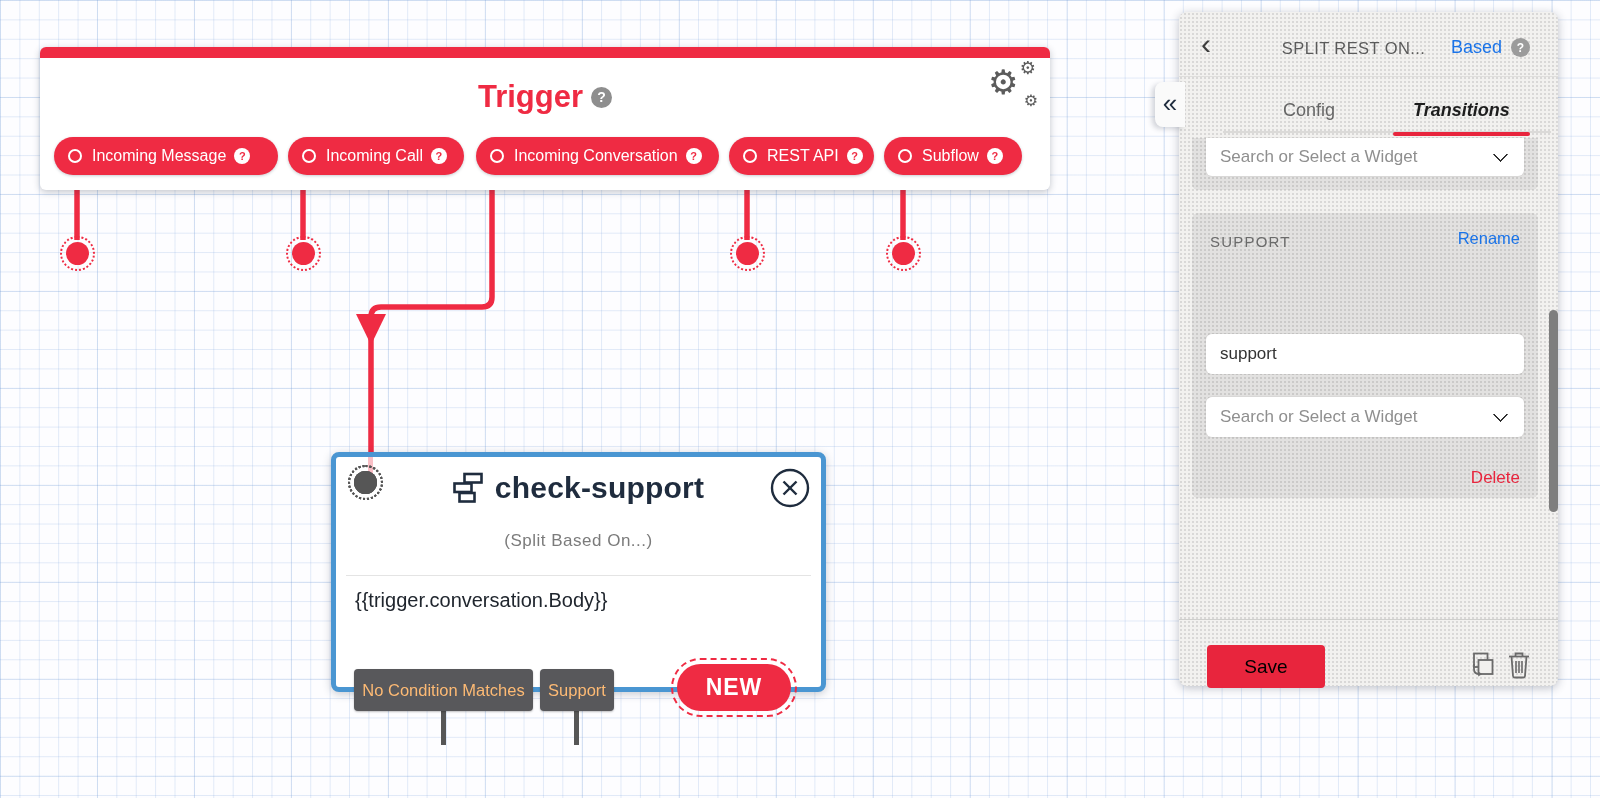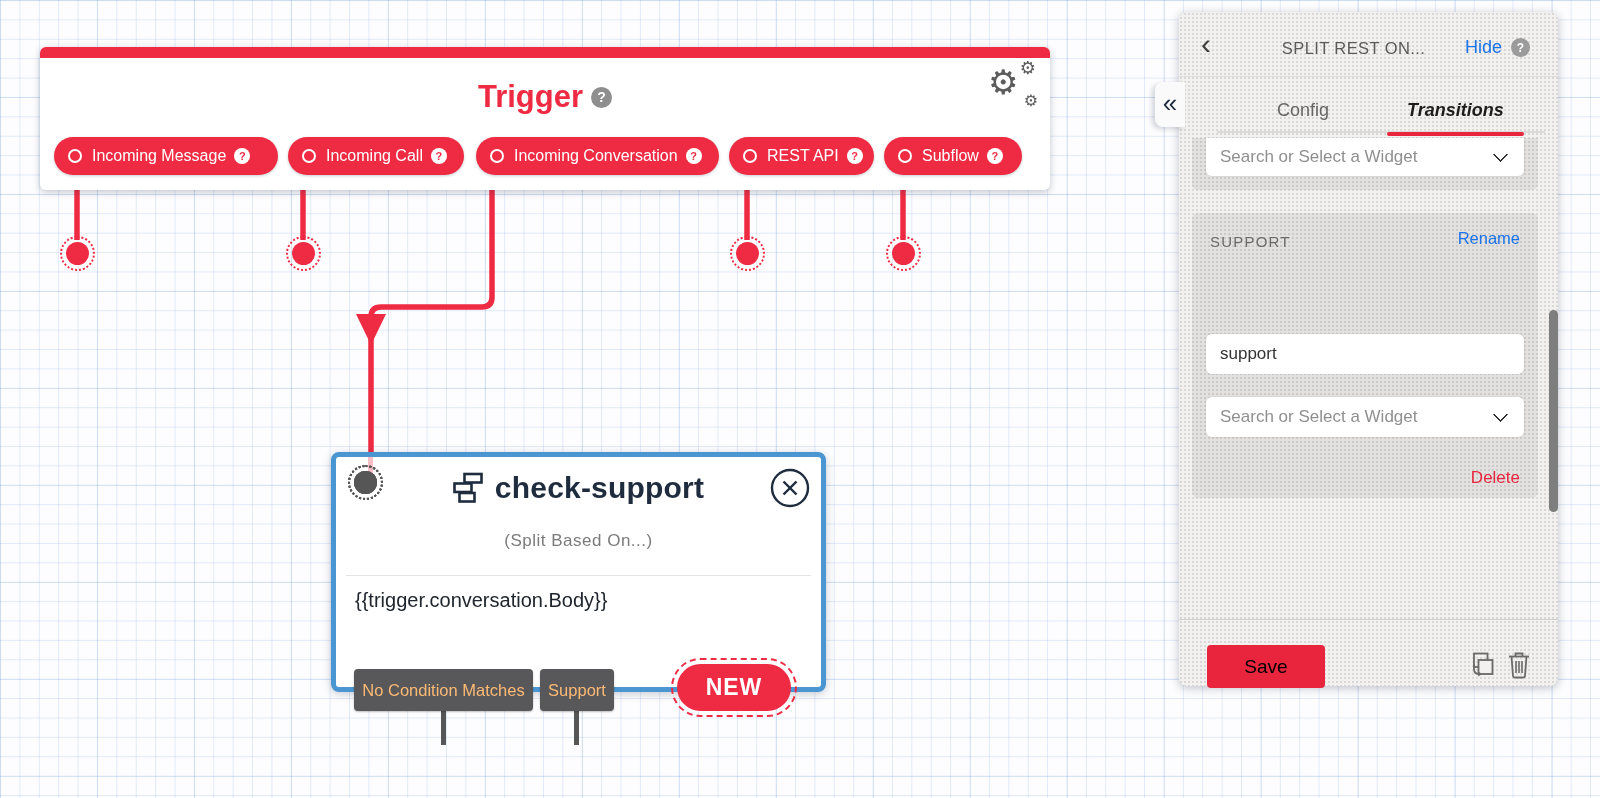--- a/index.html
+++ b/index.html
@@ -109,21 +109,21 @@
     display:flex; align-items:center; justify-content:center;
     color:#1f2c3e; font-size:26px; line-height:1; padding-bottom:4px;
   }
   .panel-header{ position:absolute; left:0; top:0; width:100%; height:64px; }
   .back-chevron{ position:absolute; left:22px; top:17px; font-size:30px; color:#3c3c3c; line-height:30px; }
   .panel-title{ position:absolute; left:60px; right:90px; top:27px; text-align:center; font-size:16.5px; color:#5a5a5a; letter-spacing:.4px; }
   .hide-link{ position:absolute; right:56px; top:25px; font-size:18px; color:#1a73e8; }
   .badge.panel-help{ position:absolute; right:28px; top:26px; width:19px; height:19px; background:#9b9b9b; color:#fff; font-size:12px; }
   .panel-header-divider{ position:absolute; left:0; top:64px; width:100%; height:1px; background:rgba(0,0,0,.08); }
 
-  .panel-tabs{ position:absolute; left:38px; top:88px; width:328px; height:33px; border-bottom:2px solid #dbdad8; display:flex; }
+  .panel-tabs{ position:absolute; left:44px; top:88px; width:328px; height:33px; border-bottom:2px solid #dbdad8; display:flex; }
   .panel-tab{ position:relative; height:33px; padding:0 20px; font-size:18px; color:#666; display:flex; align-items:flex-start; justify-content:center; }
   .panel-tab.active{ color:#1d1d1d; font-weight:bold;font-style:italic; }
   .panel-tab.active::after{ content:""; position:absolute; left:0; right:0; bottom:-2.5px; height:3.5px; background:#e8253d; border-radius:2px; }
   .panel-tab.t-config{ margin-left:40px; }
   .panel-tab.t-transitions{ margin-left:38px; }
 
   .section-card{ position:absolute; background:rgba(20,18,15,.068); border-radius:6px; }
   .card-cut{ left:13px; top:126px; width:346px; height:52px; border-radius:0 0 6px 6px; }
   .card-support{ left:13px; top:201px; width:346px; height:285px; }
 
@@ -252,21 +252,21 @@
   </div>
 
   <div class="panel">
     <div class="collapse-tab">
       <span>«</span>
     </div>
 
     <div class="panel-header">
       <span class="back-chevron">‹</span>
       <div class="panel-title">SPLIT REST ON...</div>
-      <a class="hide-link">Hide</a>
+      <a class="hide-link">Based</a>
       <span class="badge panel-help">?</span>
     </div>
     <div class="panel-header-divider"></div>
 
     <div class="panel-tabs">
       <div class="panel-tab t-config">Config</div>
       <div class="panel-tab t-transitions active">Transitions</div>
     </div>
 
     <div class="section-card card-cut">

